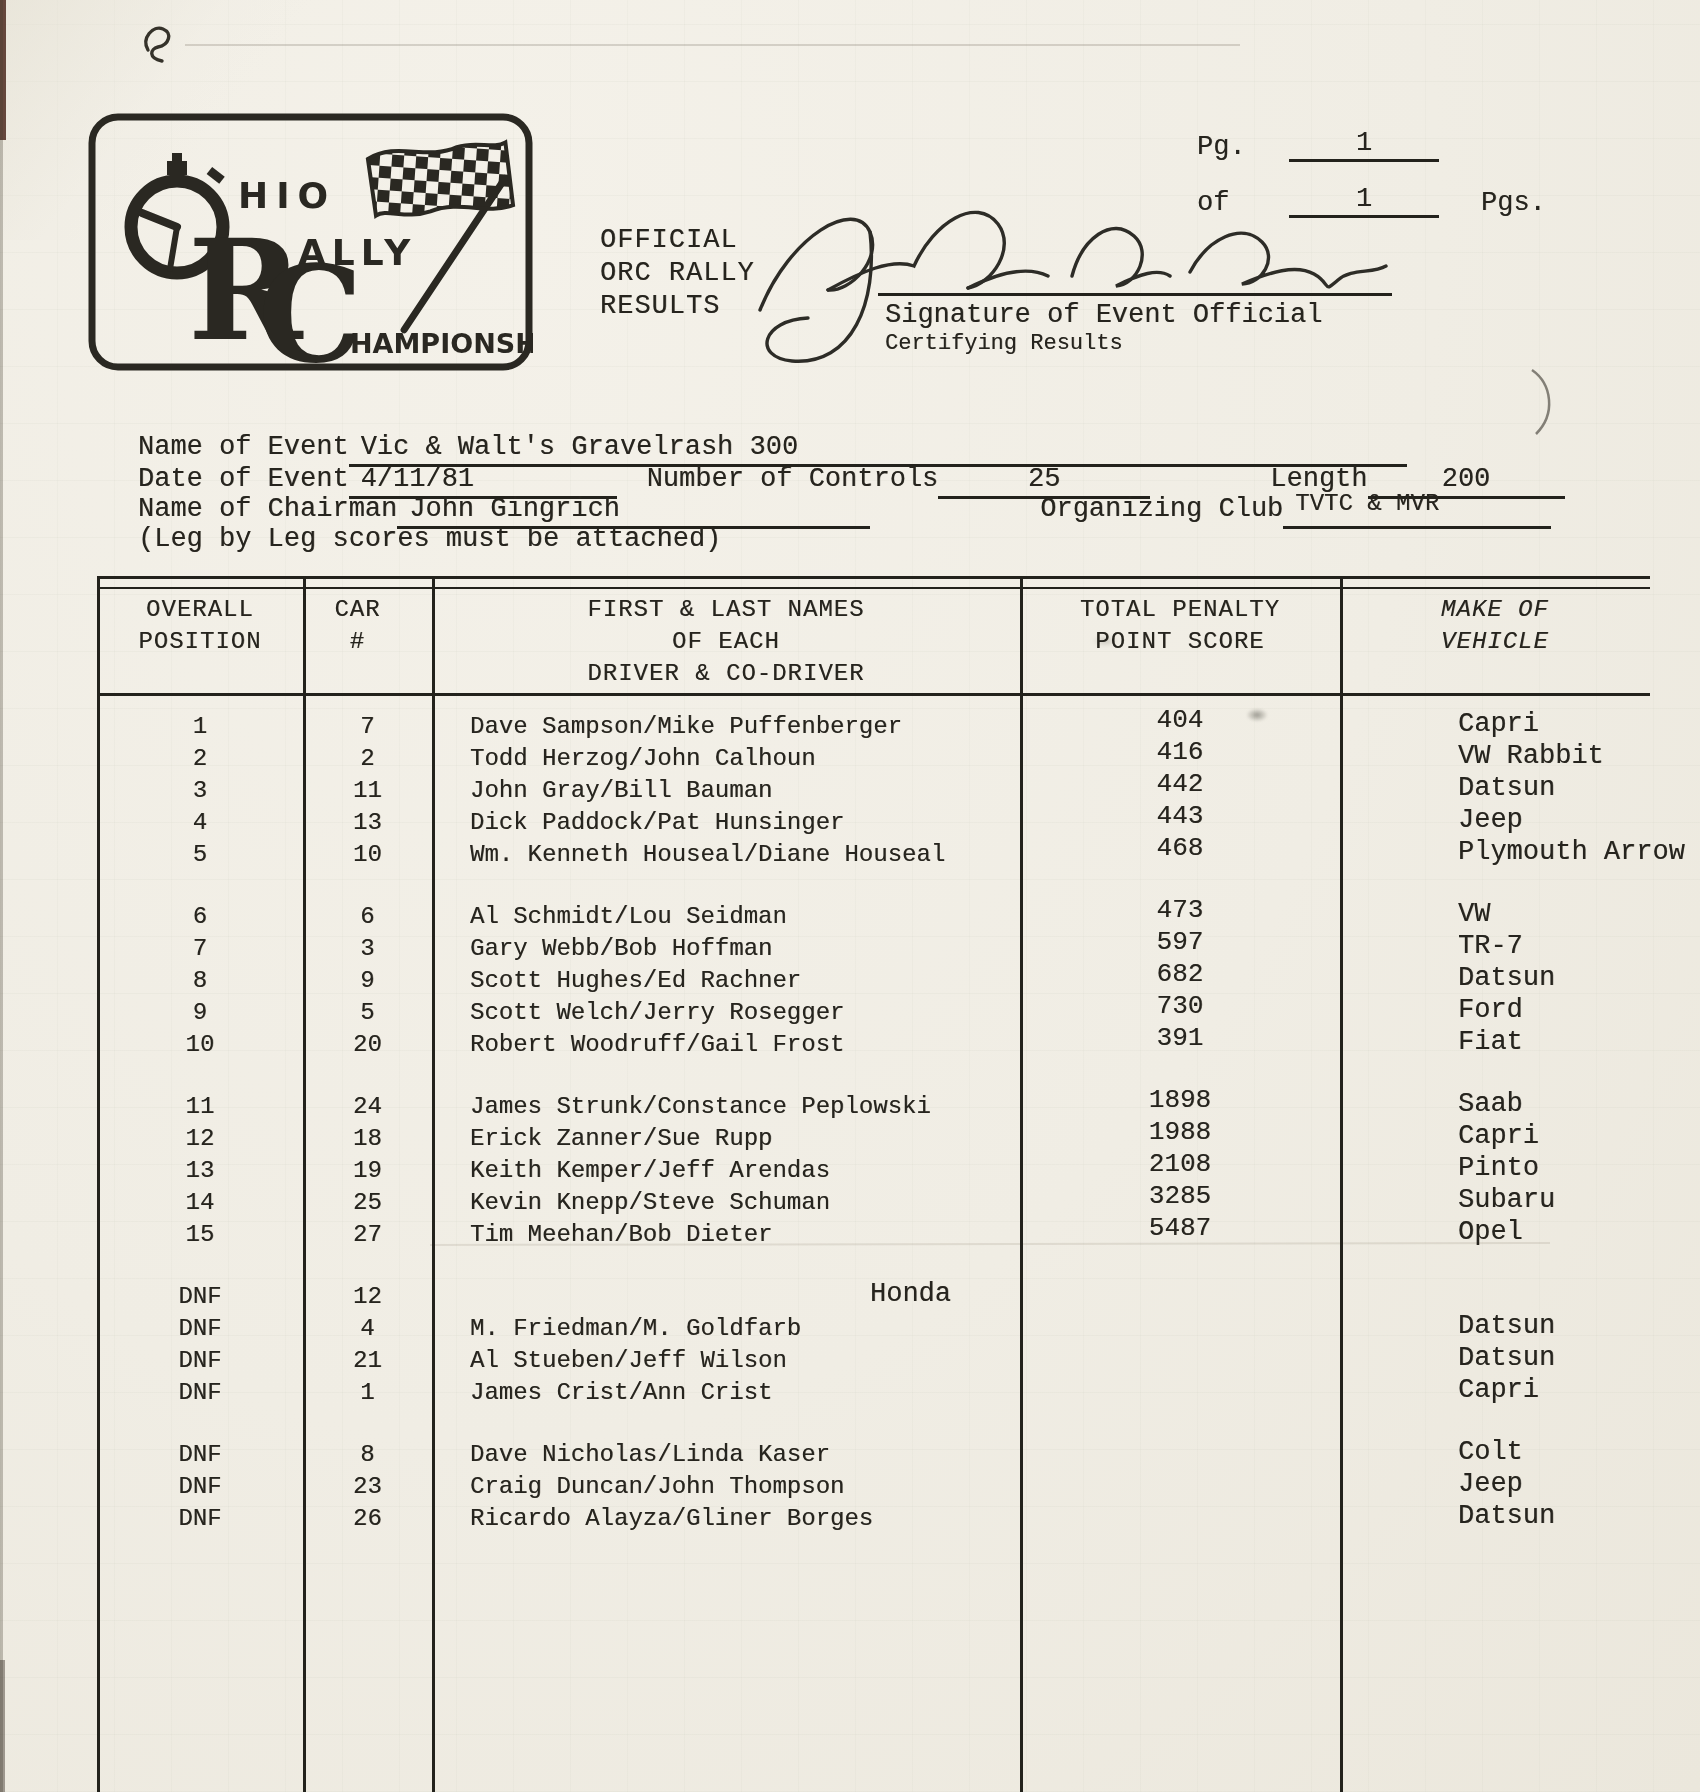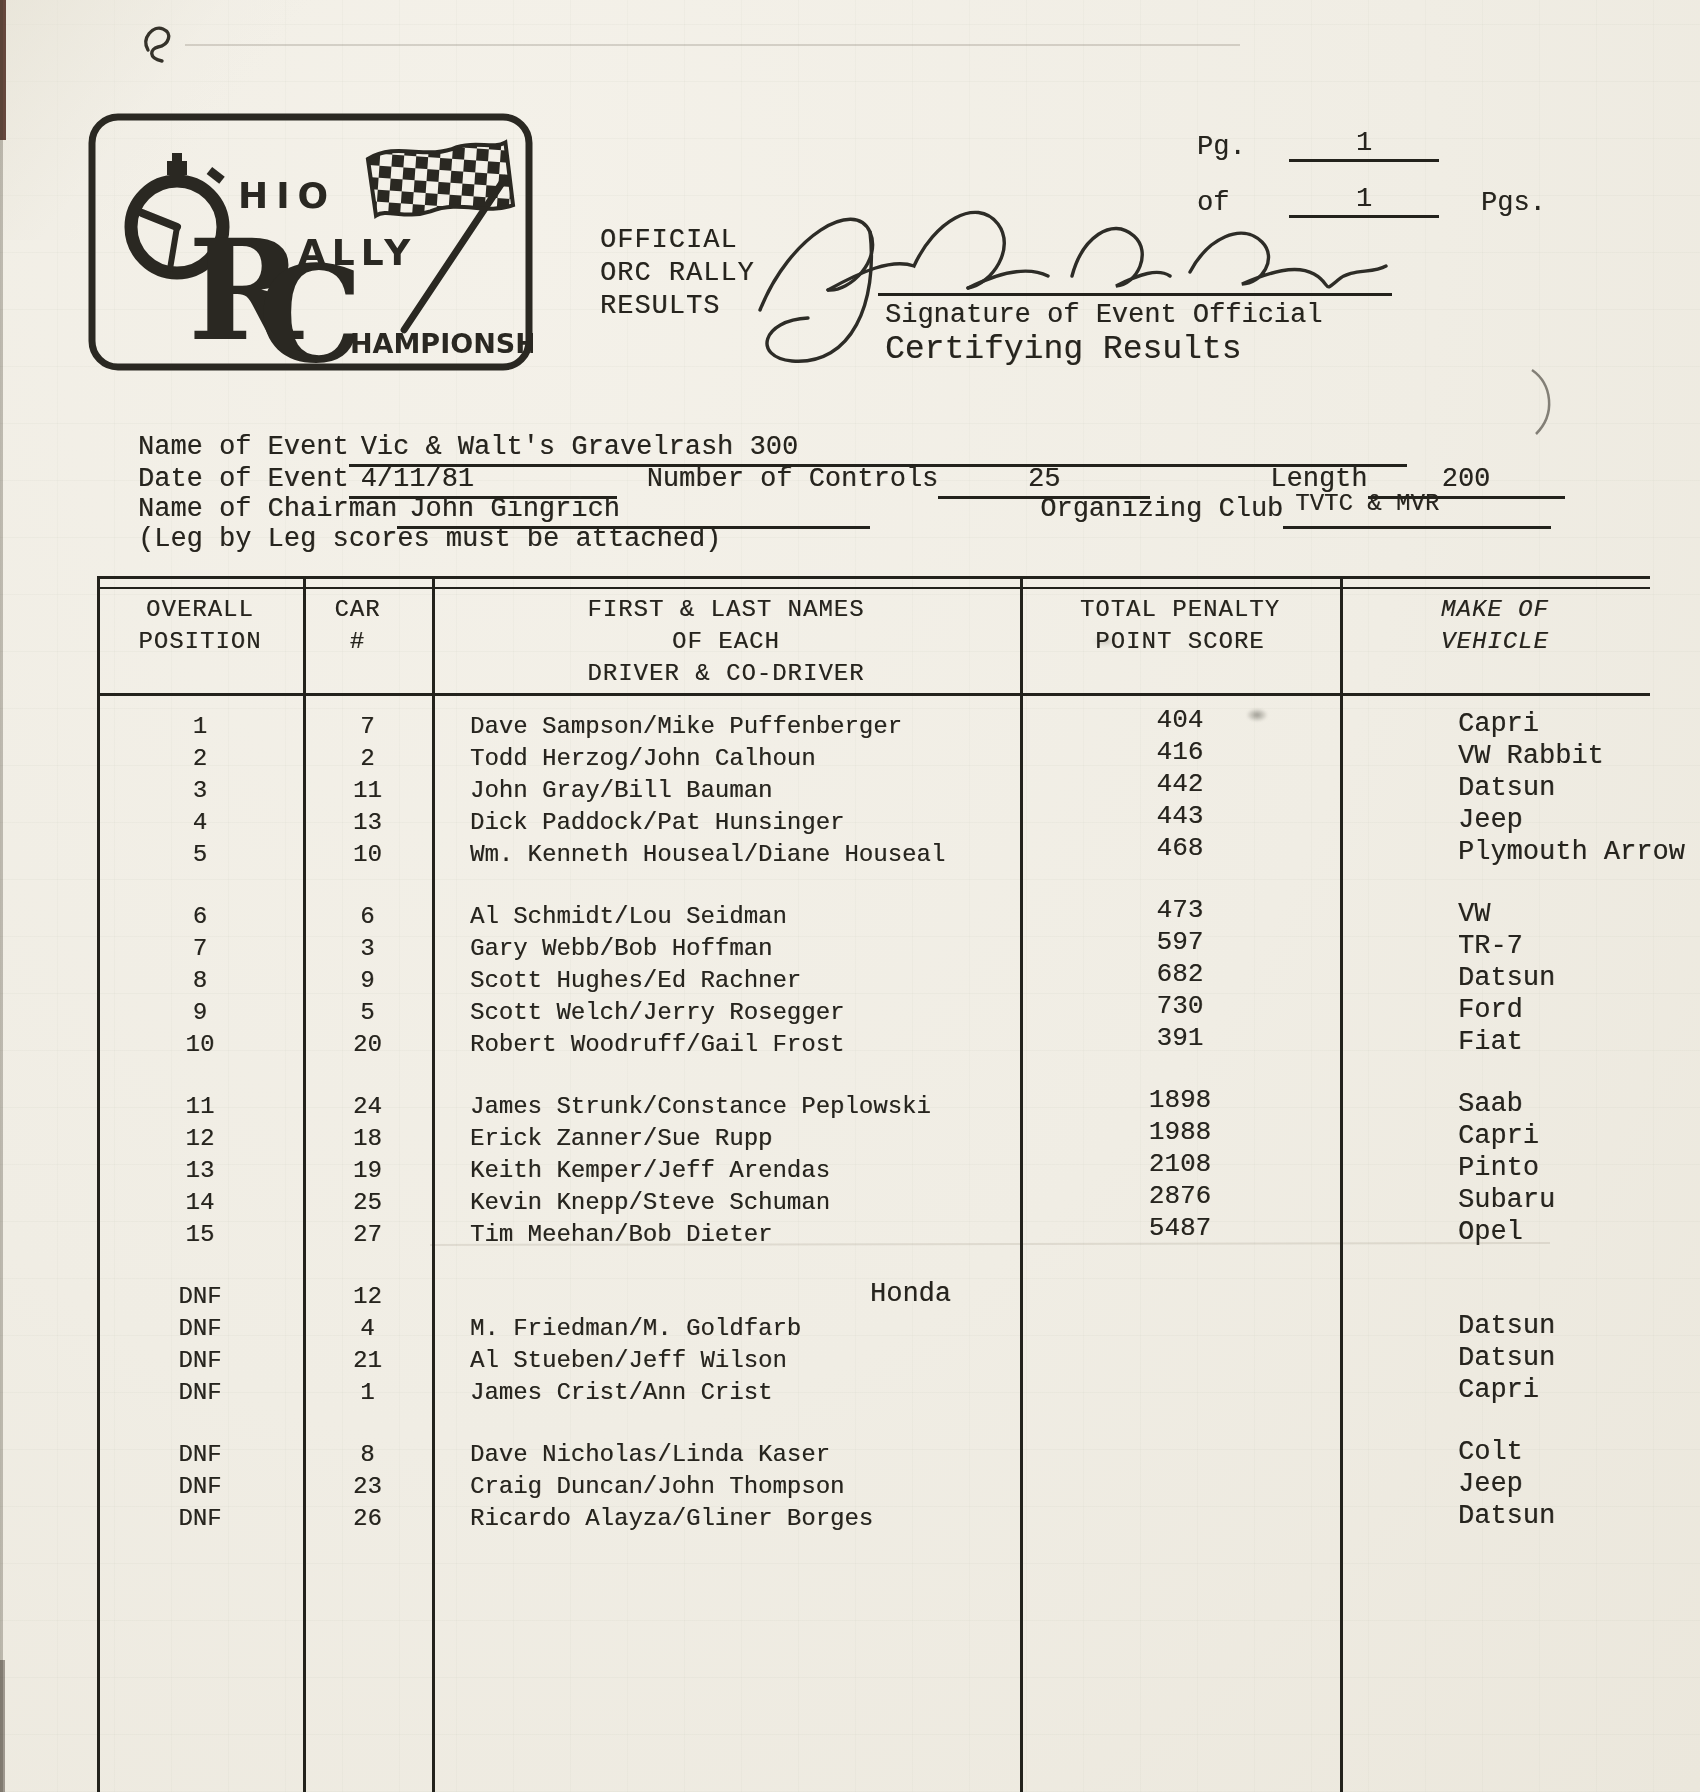--- a/index.html
+++ b/index.html
@@ -33,21 +33,21 @@
   .title-block{left:600px;top:224px;font-size:27px;line-height:33px;letter-spacing:1px;}
   .pg-block{left:1197px;top:128px;font-size:27px;}
   .pg-row{display:flex;align-items:flex-end;margin-bottom:22px;gap:28px;}
   .pg-label{width:64px;}
   .pg-val{width:150px;text-align:center;border-bottom:3px solid #23221c;padding-bottom:1px;}
   .pgs-label{margin-left:14px;}
 
   .sig-svg{left:720px;top:180px;overflow:visible;}
   .sig-line{left:878px;top:293px;width:514px;height:3px;background:#23221c;}
   .sig-cap1{left:885px;top:300px;font-size:27px;}
-  .sig-cap2{left:885px;top:331px;font-size:33px;}
+  .sig-cap2{left:885px;top:331px;font-size:22px;}
 
   
   .fline{position:absolute;left:138px;display:flex;font-size:27px;white-space:nowrap;}
   .fl{padding-bottom:2px;}
   .fv{border-bottom:3px solid #23221c;padding:0 6px 2px 12px;}
   .fv.center{text-align:center;padding-left:6px;}
   .gap30{width:30px;} .gap120{width:120px;} .gap170{width:170px;}
   .w1040{width:1040px;} .w250{width:250px;} .w200{width:200px;} .w185{width:185px;}
   .w455{width:455px;} .w250b{width:250px;}
   .raised{transform:translateY(-6px);font-size:24px;}
@@ -311,21 +311,21 @@
           <div class="tcell cell-pos">13</div>
           <div class="tcell cell-car">19</div>
           <div class="tcell cell-names">Keith Kemper/Jeff Arendas</div>
           <div class="tcell cell-score">2108</div>
           <div class="tcell cell-vehicle">Pinto</div>
         </div>
         <div class="trow">
           <div class="tcell cell-pos">14</div>
           <div class="tcell cell-car">25</div>
           <div class="tcell cell-names">Kevin Knepp/Steve Schuman</div>
-          <div class="tcell cell-score">2876</div>
+          <div class="tcell cell-score">3285</div>
           <div class="tcell cell-vehicle">Subaru</div>
         </div>
         <div class="trow">
           <div class="tcell cell-pos">15</div>
           <div class="tcell cell-car">27</div>
           <div class="tcell cell-names">Tim Meehan/Bob Dieter</div>
           <div class="tcell cell-score">5487</div>
           <div class="tcell cell-vehicle">Opel</div>
         </div>
       </div>

